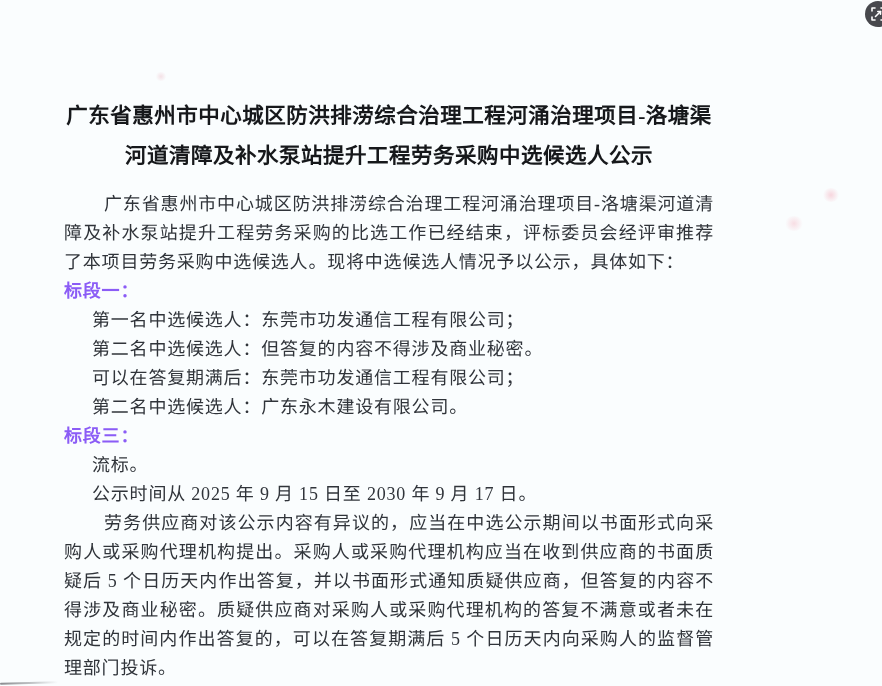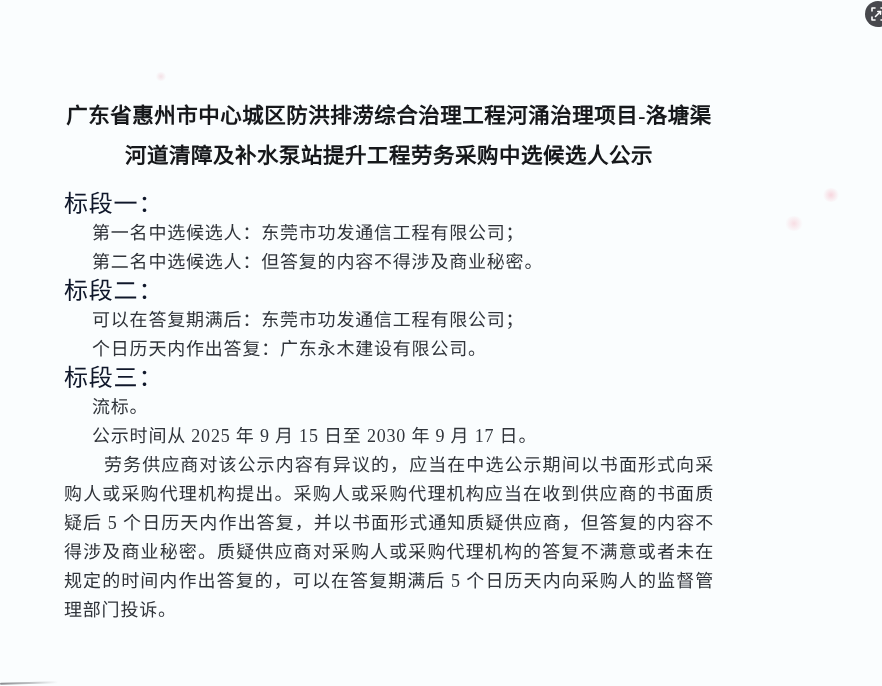--- a/index.html
+++ b/index.html
@@ -35,24 +35,25 @@
     font-size: 18px;
     line-height: 29px;
     letter-spacing: 0.8px;
     text-align: justify;
     color: #30343a;
   }
   .indent-big { text-indent: 40px; }
   .indent-small { text-indent: 28px; }
   .section-label {
     margin: 0;
-    font-size: 24px;
+    font-size: 18px;
     line-height: 29px;
     letter-spacing: 0.8px;
-    color: #0f172a;
+    color: #8b5cf6;
+    font-weight: bold;
   }
   
   .overlay-btn {
     position: absolute;
     top: 1px;
     right: -9px;
     width: 26px;
     height: 26px;
     border-radius: 50%;
     background: #47484d;
@@ -91,31 +92,31 @@
     background: radial-gradient(circle, rgba(230,160,175,0.30), rgba(230,160,175,0) 70%);
   }
 </style>
 </head>
 <body>
 
 <div class="page">
 
   <h1 class="doc-title">广东省惠州市中心城区防洪排涝综合治理工程河涌治理项目-洛塘渠河道清障及补水泵站提升工程劳务采购中选候选人公示</h1>
 
+  <p class="para indent-big">广东省惠州市中心城区防洪排涝综合治理工程河涌治理项目-洛塘渠河道清障及补水泵站提升工程劳务采购的比选工作已经结束，评标委员会经评审推荐了本项目劳务采购中选候选人。现将中选候选人情况予以公示，具体如下：</p>
 
   <div>
     <p class="section-label">标段一：</p>
     <p class="para indent-small">第一名中选候选人：东莞市功发通信工程有限公司；</p>
     <p class="para indent-small">第二名中选候选人：但答复的内容不得涉及商业秘密。</p>
   </div>
 
   <div>
-    <p class="section-label">标段二：</p>
     <p class="para indent-small">可以在答复期满后：东莞市功发通信工程有限公司；</p>
-    <p class="para indent-small">个日历天内作出答复：广东永木建设有限公司。</p>
+    <p class="para indent-small">第二名中选候选人：广东永木建设有限公司。</p>
   </div>
 
   <div>
     <p class="section-label">标段三：</p>
     <p class="para indent-small">流标。</p>
   </div>
 
   <p class="para indent-small">公示时间从 2025 年 9 月 15 日至 2030 年 9 月 17 日。</p>
 
   <p class="para indent-big">劳务供应商对该公示内容有异议的，应当在中选公示期间以书面形式向采购人或采购代理机构提出。采购人或采购代理机构应当在收到供应商的书面质疑后 5 个日历天内作出答复，并以书面形式通知质疑供应商，但答复的内容不得涉及商业秘密。质疑供应商对采购人或采购代理机构的答复不满意或者未在规定的时间内作出答复的，可以在答复期满后 5 个日历天内向采购人的监督管理部门投诉。</p>

